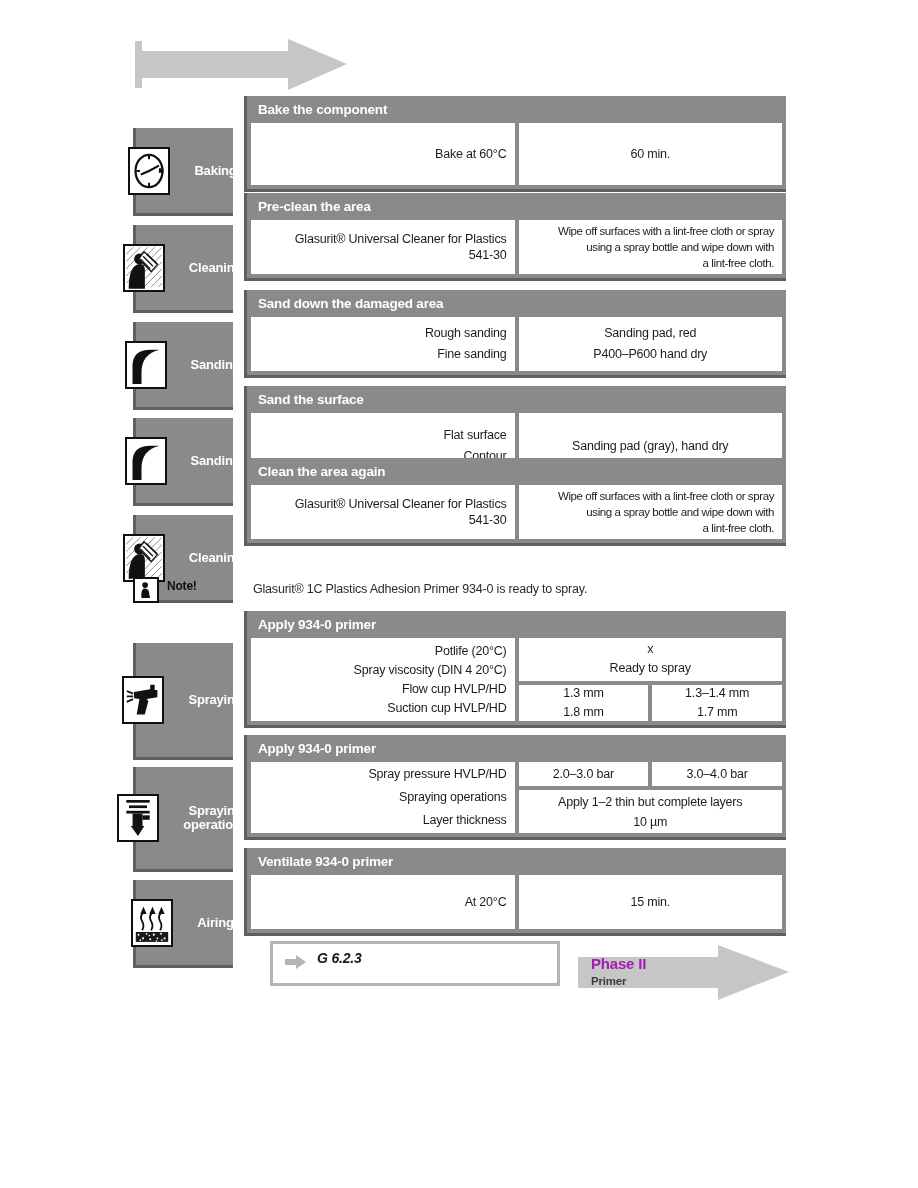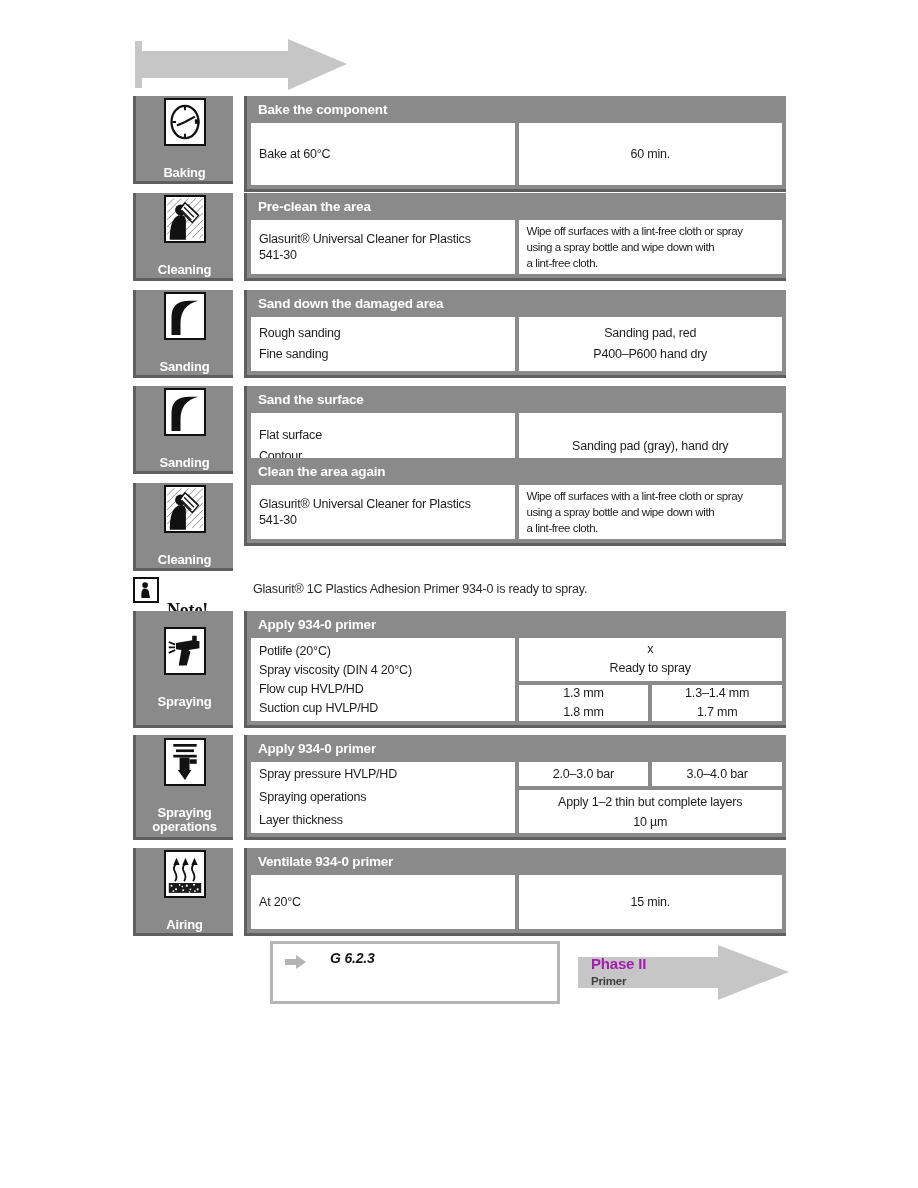--- a/index.html
+++ b/index.html
@@ -8,58 +8,58 @@
 
   
   .top-arrow{position:absolute;left:135px;top:38px;width:213px;height:53px;}
   .phase-arrow{position:absolute;left:578px;top:944px;width:212px;height:57px;}
   .phase-title{position:absolute;left:13px;top:11px;font-size:15px;font-weight:bold;color:#a21caf;}
   .phase-sub{position:absolute;left:13px;top:31px;font-size:11.5px;font-weight:bold;color:#3d3d3d;}
 
   
   .stepbox{position:absolute;left:133px;width:100px;box-sizing:border-box;background:#8a8a8a;
            border-left:3px solid #5f5f5f;border-bottom:3px solid #5f5f5f;
-           display:flex;flex-direction:column;align-items:center;justify-content:center;gap:20px;}
+           display:flex;flex-direction:row;align-items:center;justify-content:center;gap:20px;margin-top:32px;}
   .iconbox{width:42px;height:48px;box-sizing:border-box;background:#fff;border:2px solid #101010;
            display:flex;align-items:center;justify-content:center;flex:0 0 auto;}
   .iconbox svg{display:block;}
   .steplabel{color:#fff;font-weight:bold;font-size:13px;line-height:14px;text-align:center;padding:0 4px;}
 
   
   .ptable{position:absolute;left:244px;width:542px;box-sizing:border-box;background:#8a8a8a;
           border-left:3px solid #5f5f5f;border-bottom:3px solid #5f5f5f;
           padding:0 4px 4px 4px;display:flex;flex-direction:column;}
   .hdr{flex:0 0 27px;display:flex;align-items:center;padding-left:7px;
        color:#ffffff;font-weight:bold;font-size:13.5px;}
   .tbody2{flex:1;display:grid;grid-template-columns:1fr 1fr;gap:4px;min-height:0;}
   .cell{background:#ffffff;min-height:0;}
-  .cl{display:flex;flex-direction:column;justify-content:center;padding:3px 8px;font-size:12.5px;text-align:left;}
+  .cl{display:flex;flex-direction:column;justify-content:center;padding:3px 8px;font-size:12.5px;text-align:right;}
   .cr{display:flex;flex-direction:column;justify-content:center;align-items:center;text-align:center;
       font-size:12.5px;padding:3px 4px;}
   .ln{display:block;}
   .lh16 .ln{line-height:16px;}
   .lh19 .ln{line-height:19px;}
   .lh20 .ln{line-height:20px;}
   .lh21 .ln{line-height:21px;}
   .lh23 .ln{line-height:23px;}
   .small{font-size:11.5px;letter-spacing:-0.4px;}
   .rstack{display:flex;flex-direction:column;gap:4px;min-height:0;}
   .rstack>.grow{flex:1;}
   .rgrid{display:grid;grid-template-columns:1fr 1fr;gap:4px;min-height:0;}
 
   
   .note-row{position:absolute;left:133px;top:577px;width:660px;height:28px;}
   .note-iconbox{position:absolute;left:0;top:0;width:26px;height:26px;box-sizing:border-box;
                 background:#fff;border:2px solid #101010;display:flex;align-items:center;justify-content:center;}
-  .note-label{position:absolute;left:34px;top:23px;font-size:18px;font-weight:bold;color:#111;font-family:Liberation Serif, serif;}
+  .note-label{position:absolute;left:34px;top:2px;font-size:12px;font-weight:bold;color:#111;}
   .note-text{position:absolute;left:120px;top:5px;font-size:12.5px;color:#2b2b2b;}
 
   
-  .gbox{position:absolute;left:270px;top:941px;width:290px;height:63px;box-sizing:border-box;
-        background:#fff;border:3px solid #b5b5b5;display:flex;align-items:flex-start;gap:23px;
+  .gbox{position:absolute;left:270px;top:941px;width:290px;height:45px;box-sizing:border-box;
+        background:#fff;border:3px solid #b5b5b5;display:flex;align-items:flex-start;gap:10px;
         padding:8px 0 0 12px;}
   .gref{font-size:14px;font-weight:bold;font-style:italic;color:#171717;margin-top:-2px;}
 </style>
 </head>
 <body>
 
 <div class="page">
 
   <div class="top-arrow">
     <svg width="213" height="53" viewBox="0 0 213 53">

